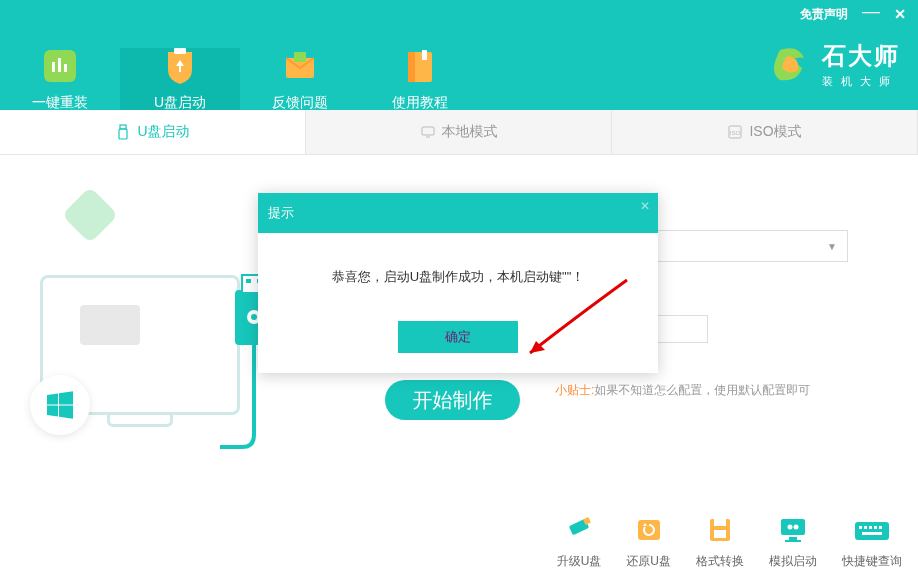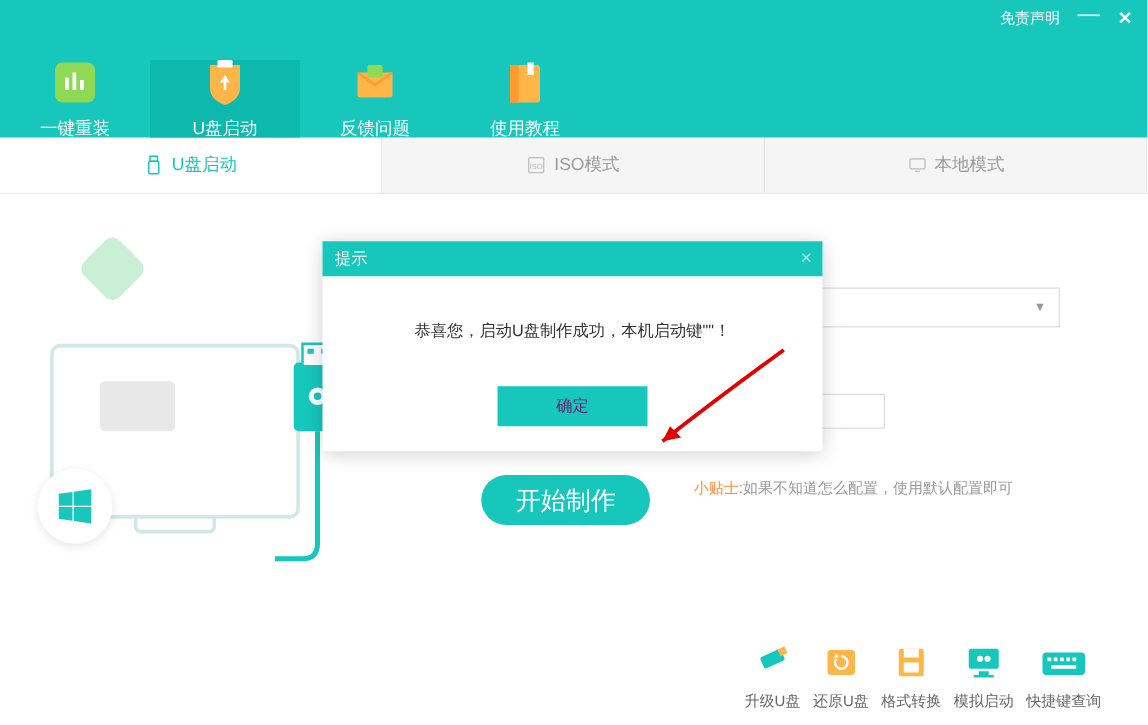--- a/index.html
+++ b/index.html
@@ -1,19 +1,19 @@
 <!DOCTYPE html>
 <html><head>
   <meta charset="utf-8">
   <style>
     * { margin: 0; padding: 0; box-sizing: border-box; font-family: "Microsoft YaHei", sans-serif; }
     body { width: 918px; height: 580px; background: #fff; position: relative; overflow: hidden; }
     
     .header { height: 110px; background: #17c7bc; display: flex; align-items: stretch; position: relative; }
-    .disclaimer { position: absolute; top: 6px; right: 70px; color: #fff; font-size: 12px; cursor: pointer; }
+    .disclaimer { position: absolute; top: 6px; right: 70px; color: #fff; font-size: 12px; cursor: pointer; font-weight: bold; }
     .min-btn { position: absolute; top: 6px; right: 38px; color: #fff; font-size: 18px; cursor: pointer; line-height: 10px; }
     .close-btn { position: absolute; top: 6px; right: 12px; color: #fff; font-size: 14px; cursor: pointer; font-weight: bold; }
     
     .nav-item { width: 120px; display: flex; flex-direction: column; align-items: center; justify-content: center; cursor: pointer; margin-top: 48px; }
     .nav-item.active { background: #0db8ad; }
     .nav-item .icon-box { width: 46px; height: 46px; display: flex; align-items: center; justify-content: center; margin-bottom: 8px; }
     .nav-item .label { color: #fff; font-size: 14px; }
     
     .brand { position: absolute; right: 18px; top: 40px; display: flex; align-items: center; }
     .brand-logo { width: 46px; height: 46px; margin-right: 8px; }
@@ -40,27 +40,27 @@
     .select-arrow { color: #999; font-size: 10px; }
     
     .input-box { position: absolute; right: 210px; top: 160px; width: 90px; height: 28px; border: 1px solid #ddd; background: #fff; }
     
     .start-btn { position: absolute; left: 385px; top: 225px; width: 135px; height: 40px; background: #17c7bc; border-radius: 20px; color: #fff; display: flex; align-items: center; justify-content: center; font-size: 20px; cursor: pointer; }
     
     .tip-text { position: absolute; left: 555px; top: 227px; font-size: 12px; }
     .tip-label { color: #ff8c3a; }
     .tip-content { color: #999; }
     
-    .bottom-tools { position: absolute; bottom: 10px; right: 37px; display: flex; gap: 10px; }
+    .bottom-tools { position: absolute; bottom: 10px; right: 16px; display: flex; gap: 25px; }
     .tool-item { display: flex; flex-direction: column; align-items: center; cursor: pointer; }
     .tool-icon { width: 42px; height: 30px; margin-bottom: 8px; display: flex; align-items: center; justify-content: center; }
     .tool-label { font-size: 12px; color: #666; }
     
     .modal { position: absolute; left: 258px; top: 193px; width: 400px; background: #fff; box-shadow: 0 2px 15px rgba(0,0,0,0.2); z-index: 100; }
-    .modal-header { height: 28px; background: #17c7bc; color: #fff; display: flex; align-items: center; padding: 0 10px; font-size: 13px; position: relative; }
+    .modal-header { height: 40px; background: #17c7bc; color: #fff; display: flex; align-items: center; padding: 0 10px; font-size: 13px; position: relative; }
     .modal-close { position: absolute; right: 8px; top: 6px; color: rgba(255,255,255,0.6); cursor: pointer; font-size: 12px; }
     .modal-body { padding: 35px 20px 25px; text-align: center; font-size: 13px; color: #333; }
     .modal-footer { padding: 10px 0 20px; text-align: center; }
     .modal-ok { display: inline-block; width: 120px; height: 32px; background: #17c7bc; color: #701a75; line-height: 32px; font-size: 13px; cursor: pointer; }
     
     .arrow { position: absolute; left: 482px; top: 275px; z-index: 101; pointer-events: none; }
   </style>
 </head>
 <body>
 
@@ -108,49 +108,59 @@
     <div class="icon-box">
       <svg width="40" height="40" viewBox="0 0 40 40">
           <rect x="8" y="6" width="24" height="30" rx="2" fill="#ffb648"></rect>
           <rect x="8" y="6" width="7" height="30" fill="#ff9a2e"></rect>
           <rect x="22" y="4" width="5" height="10" fill="#fff"></rect>
         </svg>
     </div>
     <span class="label">使用教程</span>
   </div>
 
+  <div class="brand">
+    <svg class="brand-logo" width="46" height="46" viewBox="0 0 46 46">
+        <path d="M12 8 q18 -6 24 8 q-10 -2 -16 6 q8 -2 14 4 q-4 14 -22 12 q-12 -8 0 -30" fill="#8fd954"></path>
+        <path d="M20 14 q12 2 10 14 q-8 6 -16 -2 q2 -10 6 -12" fill="#ffb648"></path>
+      </svg>
+    <div class="brand-text">
+      <div class="brand-name">石大师</div>
+      <div class="brand-sub">装机大师</div>
+    </div>
+  </div>
 </div>
 
 <div class="tabs">
   <div class="tab active">
     <span class="tab-icon">
         <svg width="16" height="16" viewBox="0 0 16 16">
           <rect x="5" y="1" width="6" height="4" fill="none" stroke="#17c7bc" stroke-width="1.2"></rect>
           <rect x="4" y="5" width="8" height="10" rx="1" fill="none" stroke="#17c7bc" stroke-width="1.2"></rect>
         </svg>
       </span>
     <span>U盘启动</span>
   </div>
   <div class="tab">
     <span class="tab-icon">
         <svg width="16" height="16" viewBox="0 0 16 16">
-          <rect x="2" y="2" width="12" height="12" rx="1" fill="none" stroke="#bbb" stroke-width="1"></rect>
-          <text x="8" y="11" font-size="6" text-anchor="middle" fill="#bbb">ISO</text>
+          <rect x="2" y="3" width="12" height="8" rx="1" fill="none" stroke="#bbb" stroke-width="1"></rect>
+          <line x1="6" y1="13" x2="10" y2="13" stroke="#bbb" stroke-width="1"></line>
         </svg>
       </span>
-    <span>ISO模式</span>
+    <span>本地模式</span>
   </div>
   <div class="tab">
     <span class="tab-icon">
         <svg width="16" height="16" viewBox="0 0 16 16">
-          <rect x="2" y="3" width="12" height="8" rx="1" fill="none" stroke="#bbb" stroke-width="1"></rect>
-          <line x1="6" y1="13" x2="10" y2="13" stroke="#bbb" stroke-width="1"></line>
+          <rect x="2" y="2" width="12" height="12" rx="1" fill="none" stroke="#bbb" stroke-width="1"></rect>
+          <text x="8" y="11" font-size="6" text-anchor="middle" fill="#bbb">ISO</text>
         </svg>
       </span>
-    <span>本地模式</span>
+    <span>ISO模式</span>
   </div>
 </div>
 
 <div class="main">
   <div class="illustration">
     <div class="shape1"></div>
     <div class="monitor"></div>
     <div class="shape2"></div>
     <div class="windows-badge">
       <svg width="32" height="32" viewBox="0 0 32 32">

